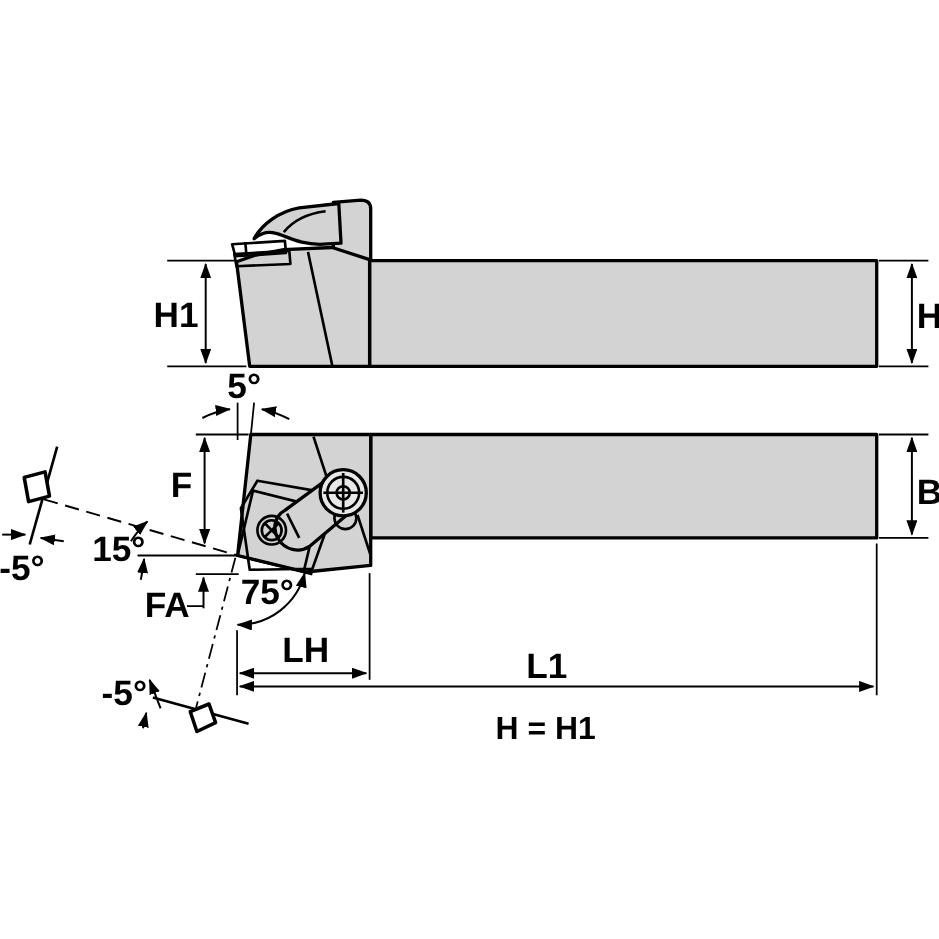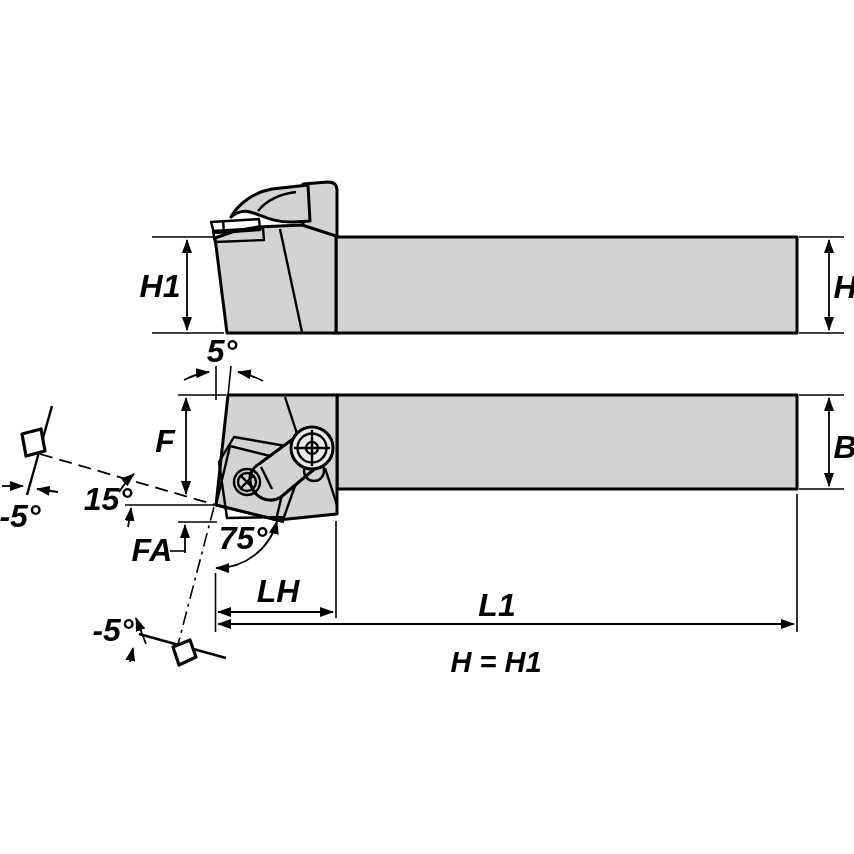--- a/index.html
+++ b/index.html
@@ -1,17 +1,17 @@
 <!DOCTYPE html>
 <html style="--body-color: #d3d3d3; --line-color: #000000; --bg-color: #ffffff;"><head>
 <meta charset="utf-8">
 <style>
   :root { --line-color:#000000; --body-color:#d3d3d3; --bg-color:#ffffff; }
   html,body { margin:0; padding:0; background:var(--bg-color); }
-  .stage { width:728px; height:854px; position:relative; background:var(--bg-color);font-style:italic; }
+  .stage { width:728px; height:854px; position:relative; background:var(--bg-color); }
   svg { display:block; }
   svg text {
     font-family:"Liberation Sans", sans-serif;
     font-weight:700;
     fill:var(--line-color);
   }
   .lbl  { font-size:32px; }
   .eq   { font-size:29px; }
   .body-fill  { fill:var(--body-color); }
   .white-fill { fill:#ffffff; }

